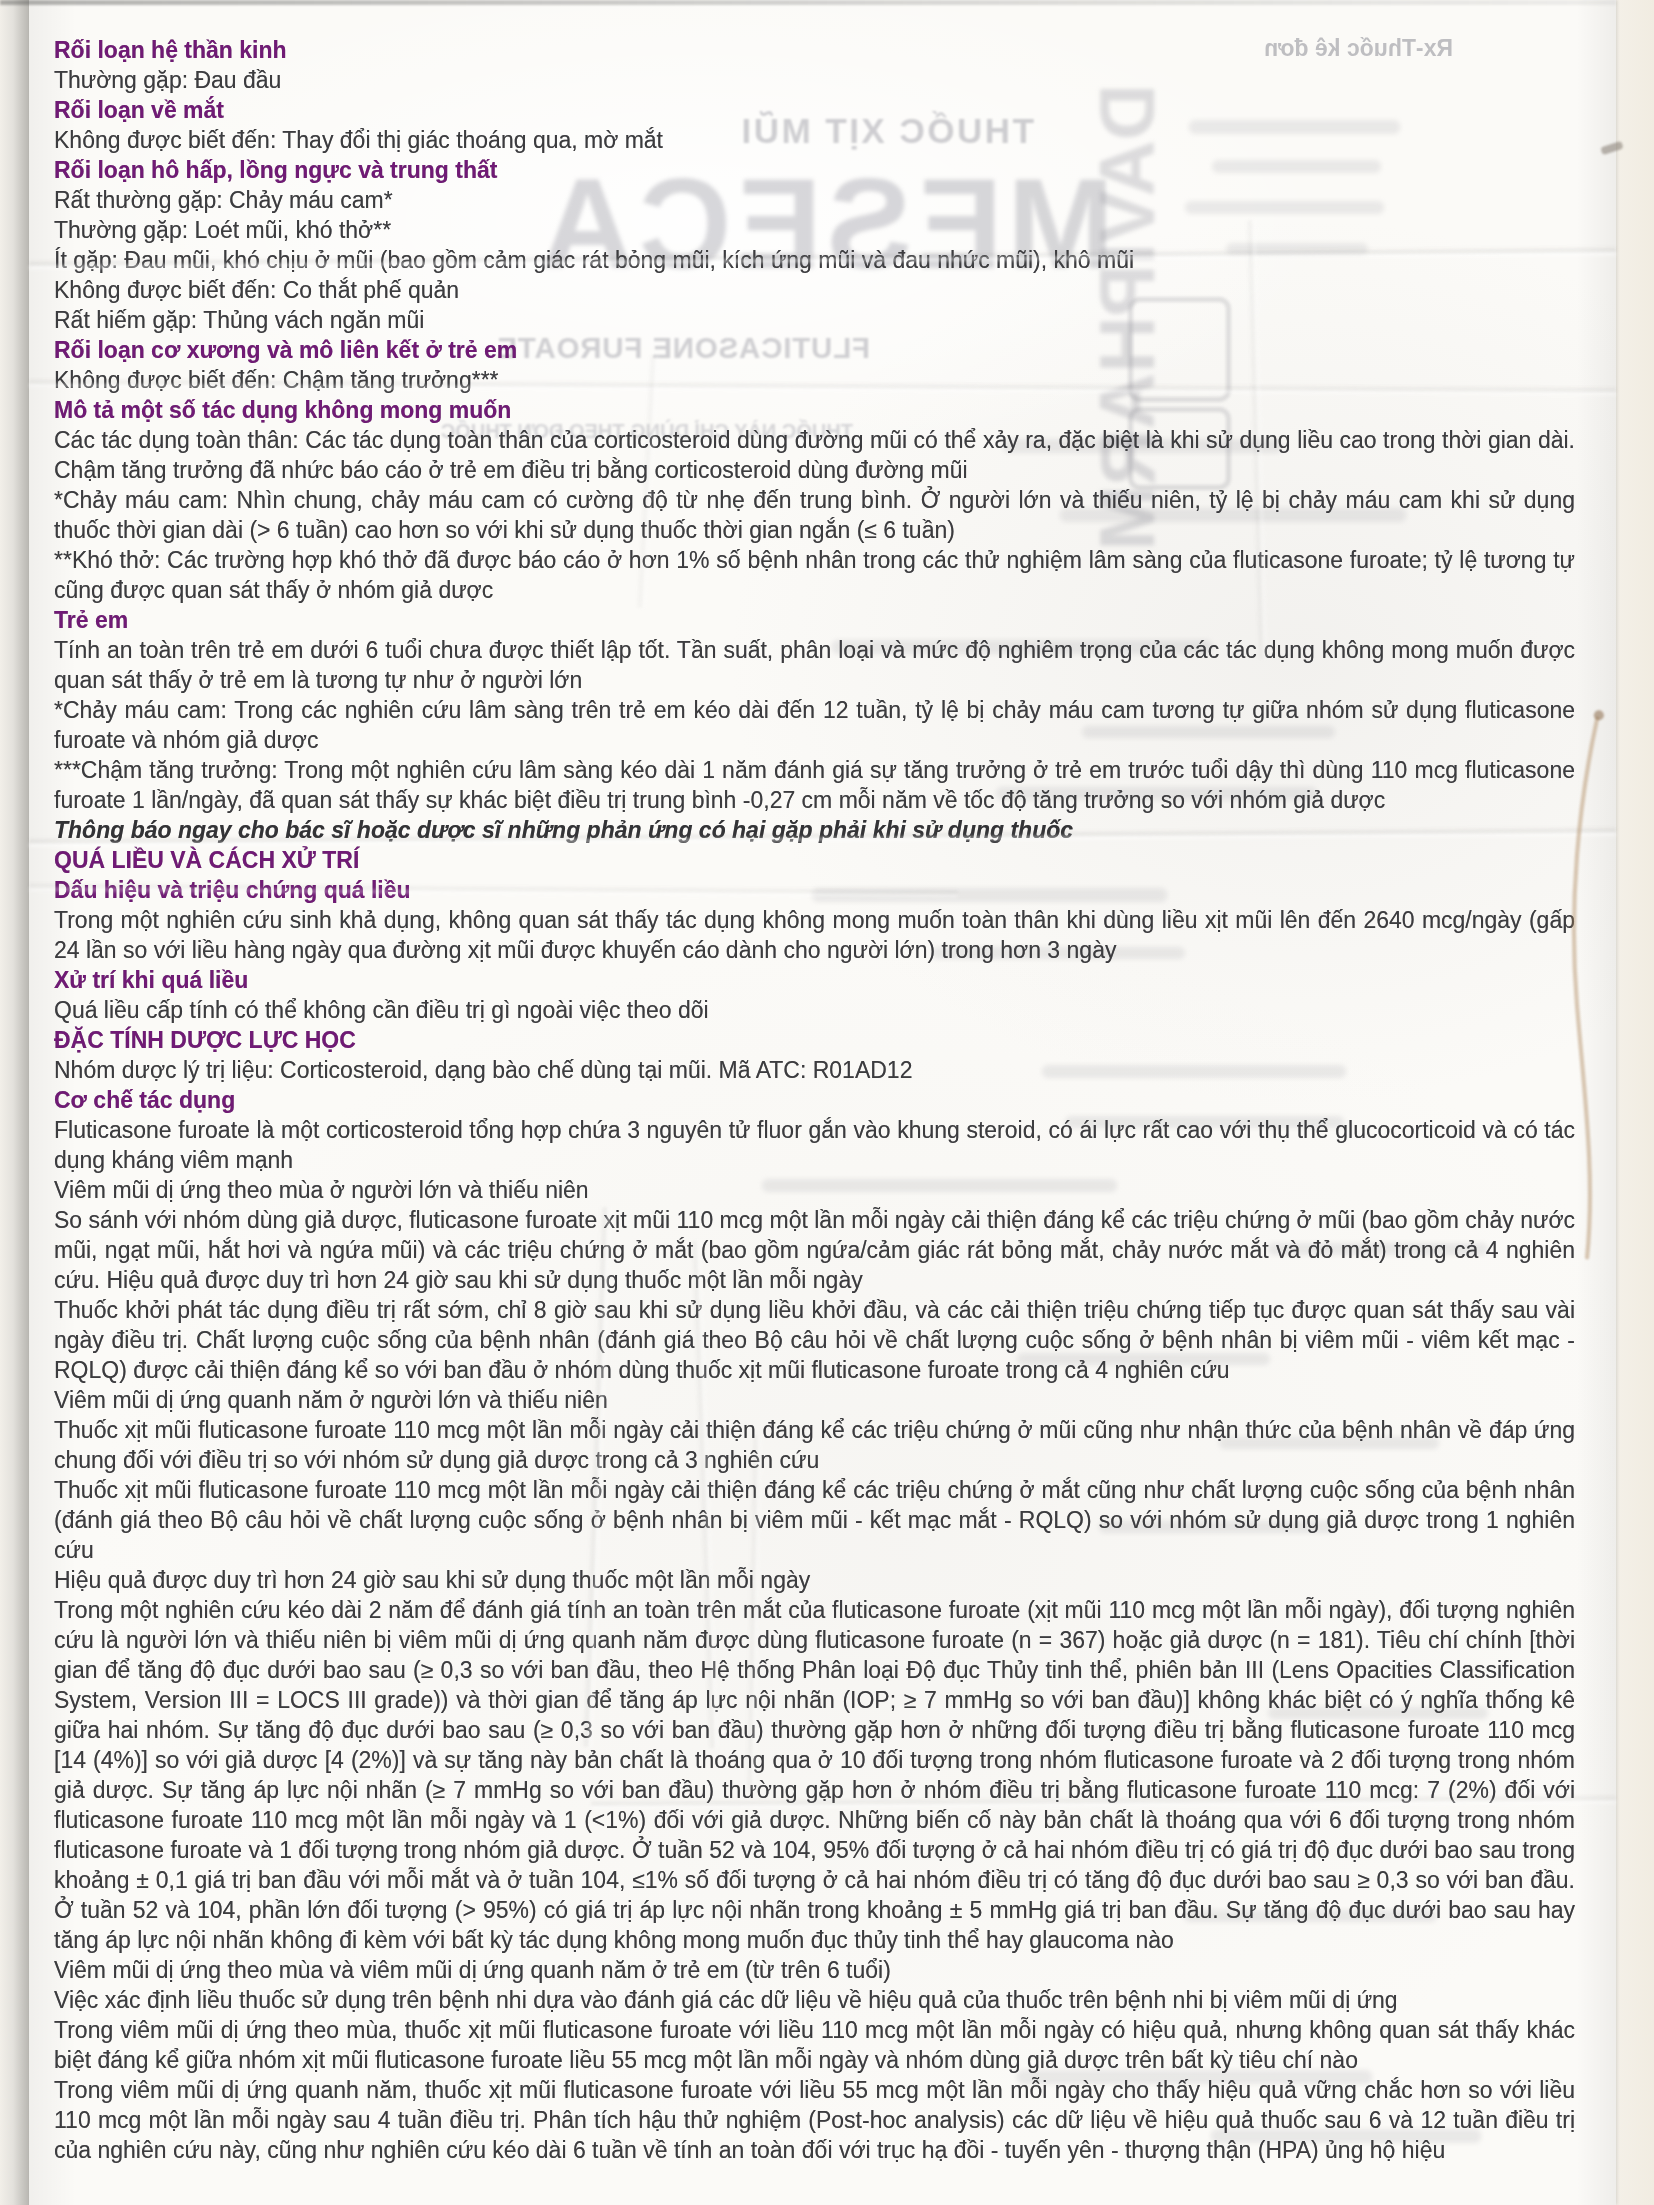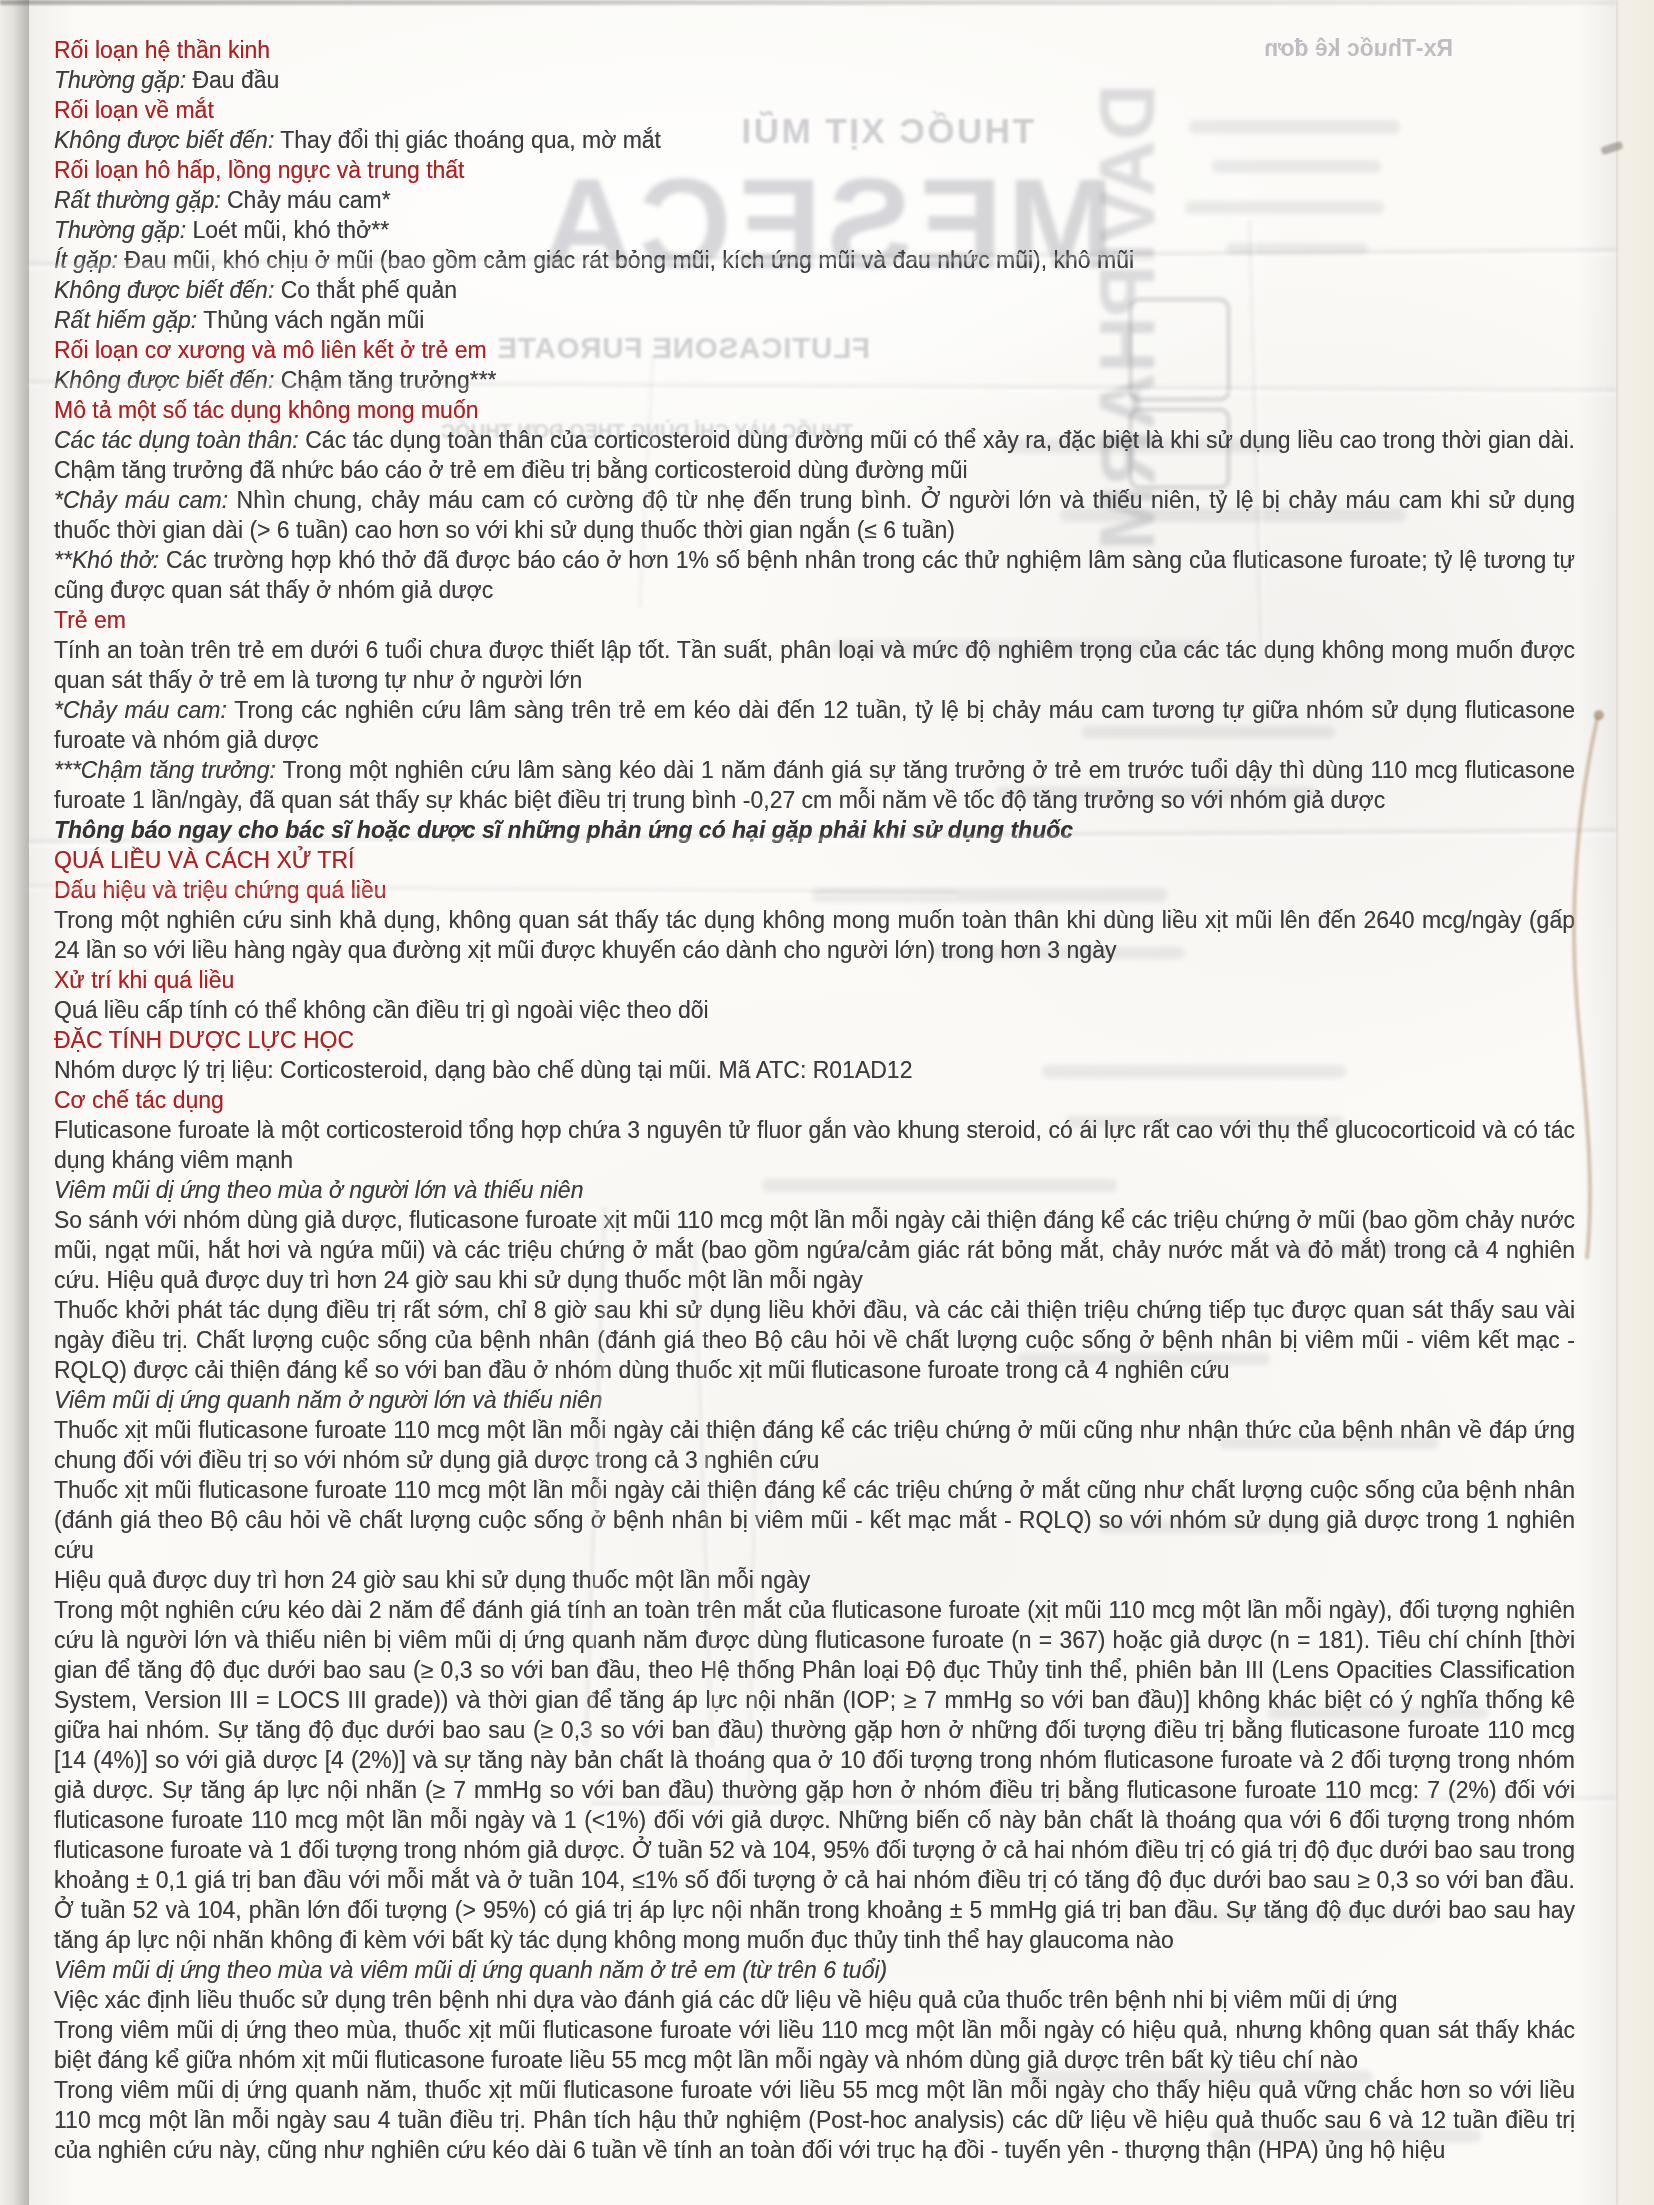--- a/index.html
+++ b/index.html
@@ -34,22 +34,22 @@
   .ghost-smudge{position:absolute;z-index:3;background:rgba(148,148,156,.17);
     border-radius:5.9px;filter:blur(2.5px);pointer-events:none;}
   .ghost-box{position:absolute;z-index:3;border:5px solid rgba(128,128,136,.22);
     border-radius:11.8px;filter:blur(1.7px);pointer-events:none;}
   
   .stain{position:absolute;z-index:7;pointer-events:none;}
   
   .text-col{position:absolute;left:54px;top:35px;width:1521px;z-index:5;
     color:#3c3c3f;font-size:23px;line-height:30px;}
   .text-col p{margin:0;text-align:justify;text-shadow:0 0 0.5px rgba(70,70,72,.55);}
-  .run-b{font-weight:normal;color:#b91c1c;}
-  .run-i{font-style:italic;}
+  .run-b{font-weight:bold;color:#701a75;}
+  .run-i{}
   .run-bi{font-weight:bold;font-style:italic;color:#333336;}
 </style>
 </head>
 <body>
 
 <div class="scan-left-strip"></div>
 <div class="paper"></div>
 <div class="scan-top-edge"></div>
 
 <div class="ghost" style="left:1250px;top:35px;width:203px;font-size:23px;font-weight:600;color:rgba(140,140,150,.55);filter:blur(0.5px);">Rx-Thuốc kê đơn</div>

